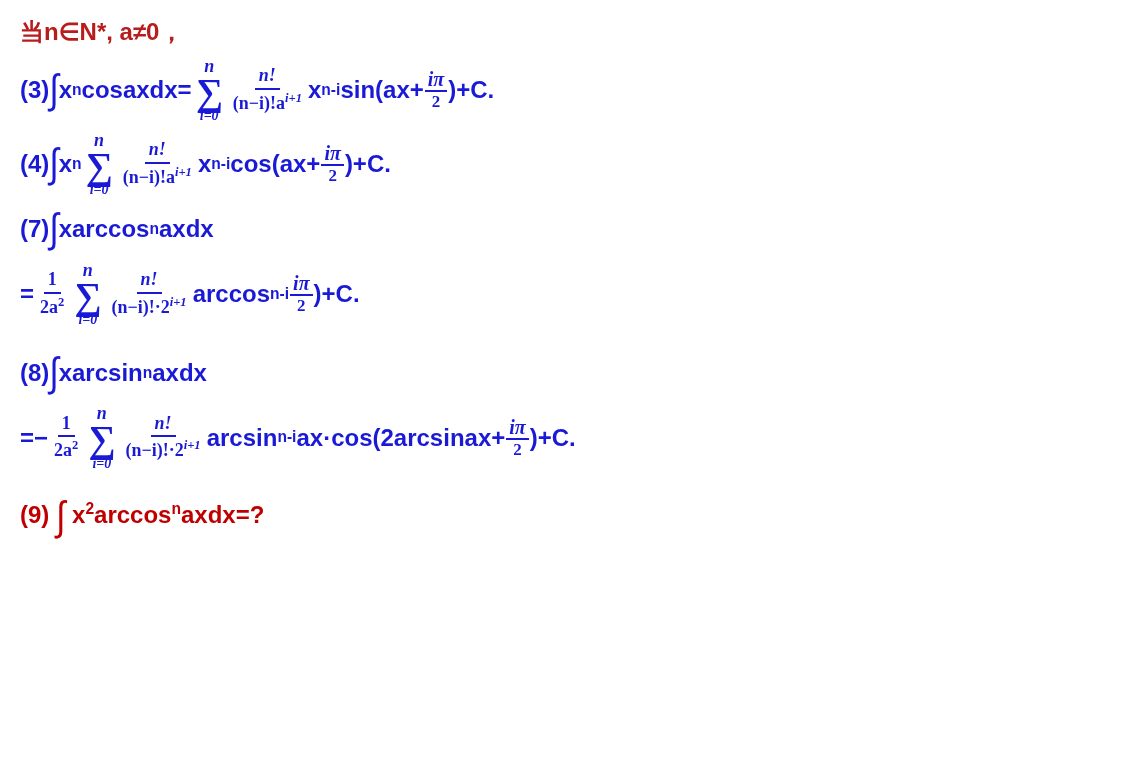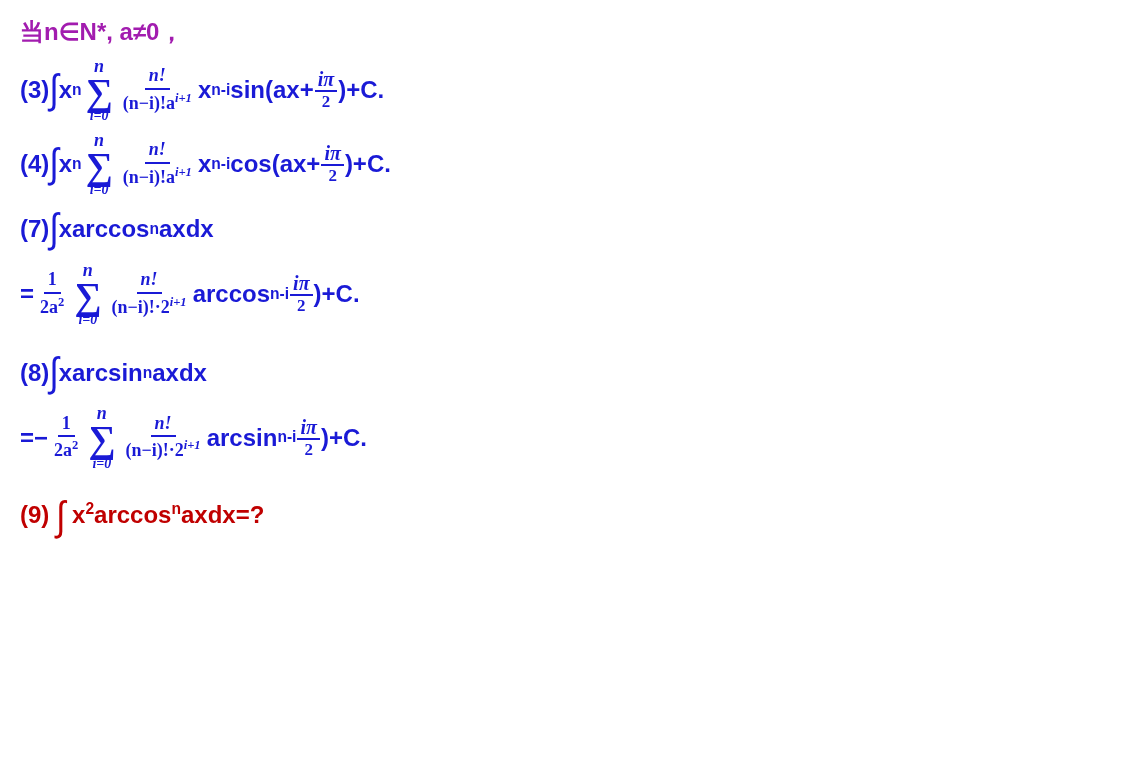--- a/index.html
+++ b/index.html
@@ -12,21 +12,21 @@
       width: 1128px;
       box-sizing: border-box;
     }
     .line {
       display: flex;
       align-items: center;
       flex-wrap: nowrap;
       margin-bottom: 8px;
       font-weight: bold;
     }
-    .black { color: #a21caf; }
+    .black { color: #b91c1c; }
     .blue { color: #1a1ad6; }
     .red { color: #c00000; }
     .integral {
       font-size: 34px;
       font-weight: normal;
       display: inline-block;
       vertical-align: middle;
       transform: scaleY(1.2);
     }
     .sup {
@@ -103,20 +103,21 @@
 
 <div class="line black">
   <span>当n∈N*, a≠0，</span>
 </div>
 
 <div class="line blue">
   <span>(3)</span>
   <span class="integral">∫</span>
   <span>x</span>
     <span class="sup">n</span>
+    <span>cosaxdx=</span>
   <span class="sum">
     <span class="sum-top">n</span>
     <span class="sum-sigma">∑</span>
     <span class="sum-bottom">i=0</span>
   </span>
   <span class="frac">
     <span class="num">n!</span>
     <span class="den"><span class="upright">(n−i)!a</span><span class="bigsup" style="vertical-align:super;">i+1</span></span>
   </span>
   <span>x</span>
@@ -205,20 +206,21 @@
     <span class="sum-top">n</span>
     <span class="sum-sigma">∑</span>
     <span class="sum-bottom">i=0</span>
   </span>
   <span class="frac">
     <span class="num">n!</span>
     <span class="den"><span class="upright">(n−i)!·2</span><span class="bigsup" style="vertical-align:super;">i+1</span></span>
   </span>
   <span>arcsin</span>
     <span class="sup">n-i</span>
+    <span>ax·cos(2arcsinax+</span>
   <span class="frac-small">
     <span class="num">iπ</span>
     <span class="den upright">2</span>
   </span>
   <span>)+C.</span>
 </div>
 
 <div class="spacer"></div>
 
 <div class="line red question-row">

